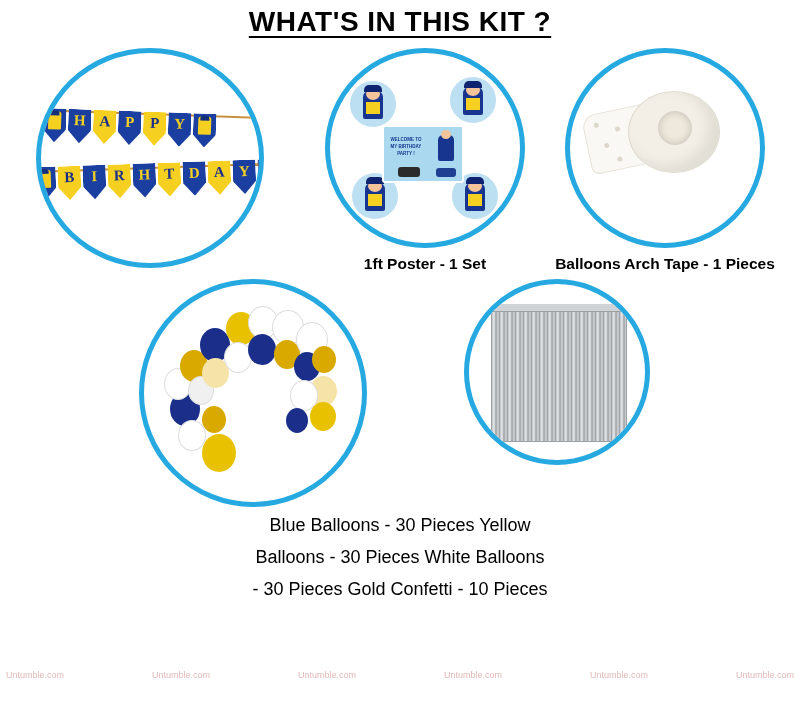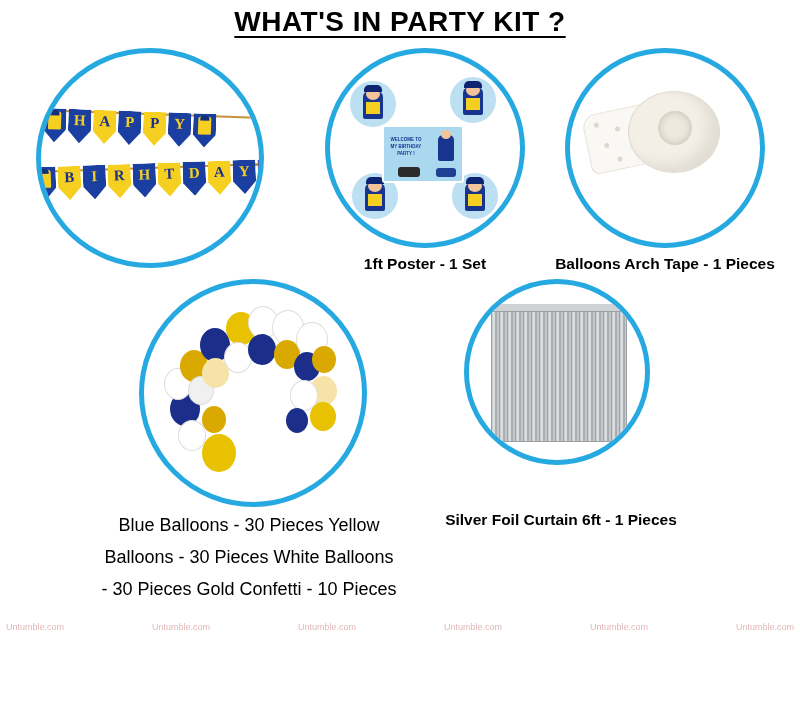--- a/index.html
+++ b/index.html
@@ -300,38 +300,38 @@
     text-align: center;
     font-size: 15.5px;
     font-weight: bold;
     padding-top: 2px;
   }
 
   
   .watermarks {
     position: absolute;
     left: 0;
-    top: 622px;
+    top: 670px;
     width: 800px;
     display: flex;
     justify-content: space-between;
     padding: 0 6px;
     box-sizing: border-box;
     pointer-events: none;
   }
   .wm {
     font-size: 9px;
     color: #e2b8b8;
     font-family: "Liberation Sans", sans-serif;
   }
 </style>
 </head>
 <body>
 
-<div class="page-title">WHAT'S IN PARTY KIT ?</div>
+<div class="page-title">WHAT'S IN THIS KIT ?</div>
 
 <div class="row row-1">
 
   <div class="item item1">
     <div class="circle c1">
       <div class="banner-wrap">
         <div class="string"></div>
         <div class="string2"></div>
         <div class="peg" style="left:18px;top:8px;transform:rotate(-20deg);"></div>
         <div class="peg" style="left:236px;top:8px;transform:rotate(20deg);"></div>
@@ -467,21 +467,20 @@
 
 </div>
 
 <div class="bottom-caps">
   <div class="bal-caption">
     <span class="line">Blue  Balloons  - 30 Pieces</span>
     <span class="line">Yellow   Balloons - 30 Pieces</span>
     <span class="line">White Balloons - 30 Pieces</span>
     <span class="line">Gold Confetti - 10 Pieces</span>
   </div>
-  <div class="foil-caption">Silver  Foil Curtain 6ft - 1 Pieces</div>
 </div>
 
 <div class="watermarks">
   <span class="wm">Untumble.com</span>
   <span class="wm">Untumble.com</span>
   <span class="wm">Untumble.com</span>
   <span class="wm">Untumble.com</span>
   <span class="wm">Untumble.com</span>
   <span class="wm">Untumble.com</span>
 </div>

